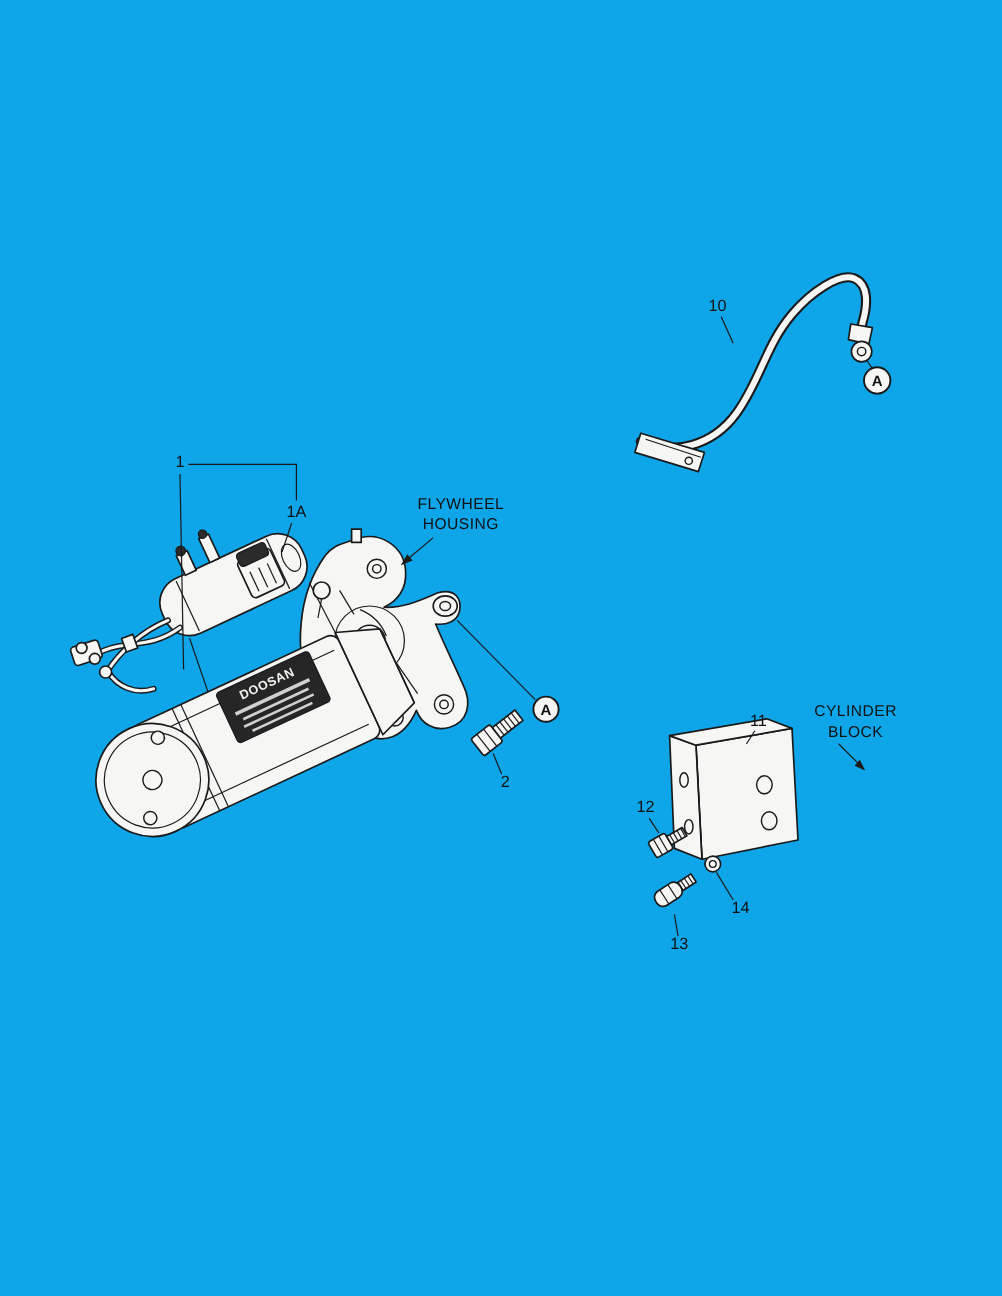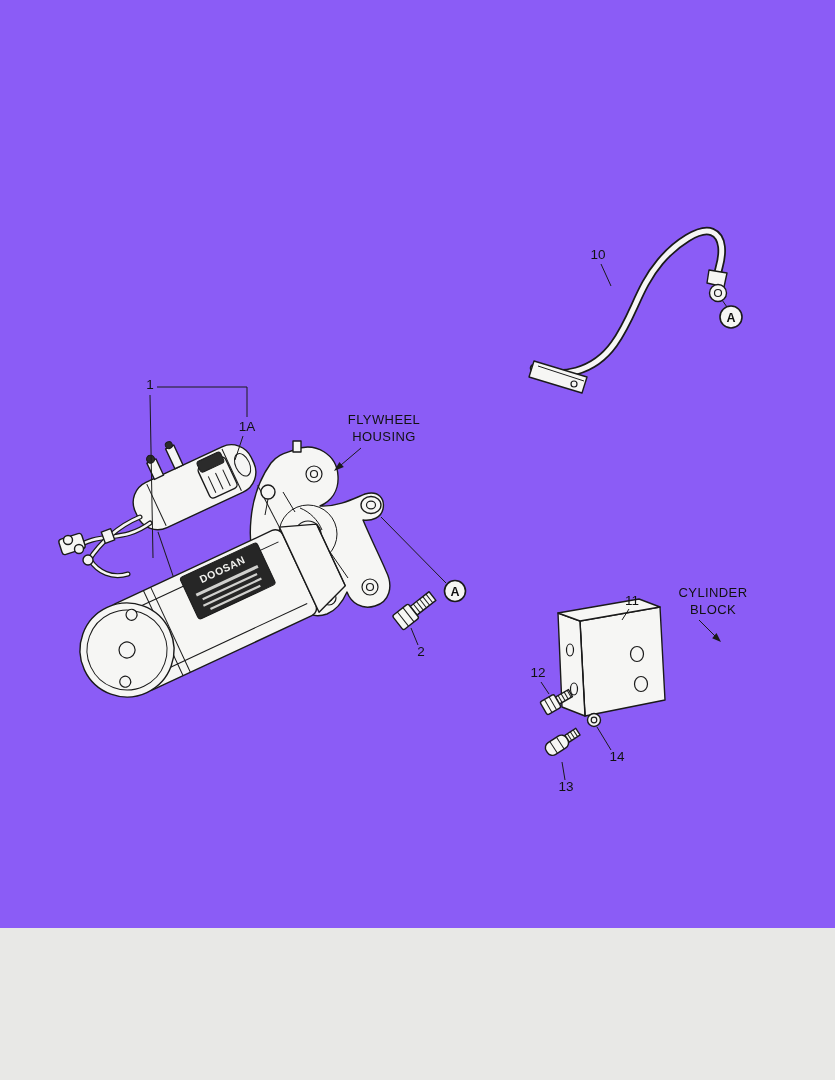--- a/index.html
+++ b/index.html
@@ -1,18 +1,18 @@
 <!DOCTYPE html>
 <html><head>
 <meta charset="utf-8">
 <style>
   html,body{margin:0;padding:0;background:#e8e8e6;}
   .page{
-    width:835px;height:928px;position:relative;overflow:hidden;
-    background:#8b5cf6;font-family:"Liberation Sans",sans-serif;
+    width:835px;height:1080px;position:relative;overflow:hidden;
+    background:#0ea5e9;font-family:"Liberation Sans",sans-serif;
   }
   svg{display:block;}
   
   .part{fill:#f6f6f4;stroke:#1a1a1a;stroke-width:1.4;stroke-linejoin:round;}
   .part-dark{fill:#2b2b2b;stroke:#1a1a1a;stroke-width:1;}
   .thin{fill:none;stroke:#1a1a1a;stroke-width:1;stroke-linejoin:round;}
   .hole{fill:#f6f6f4;stroke:#1a1a1a;stroke-width:1.2;}
   .leader{fill:none;stroke:#1a1a1a;stroke-width:1;}
   .arrowhead{fill:#1a1a1a;stroke:none;}
   .tube-outer{fill:none;stroke:#1a1a1a;stroke-width:8.5;stroke-linecap:round;}

